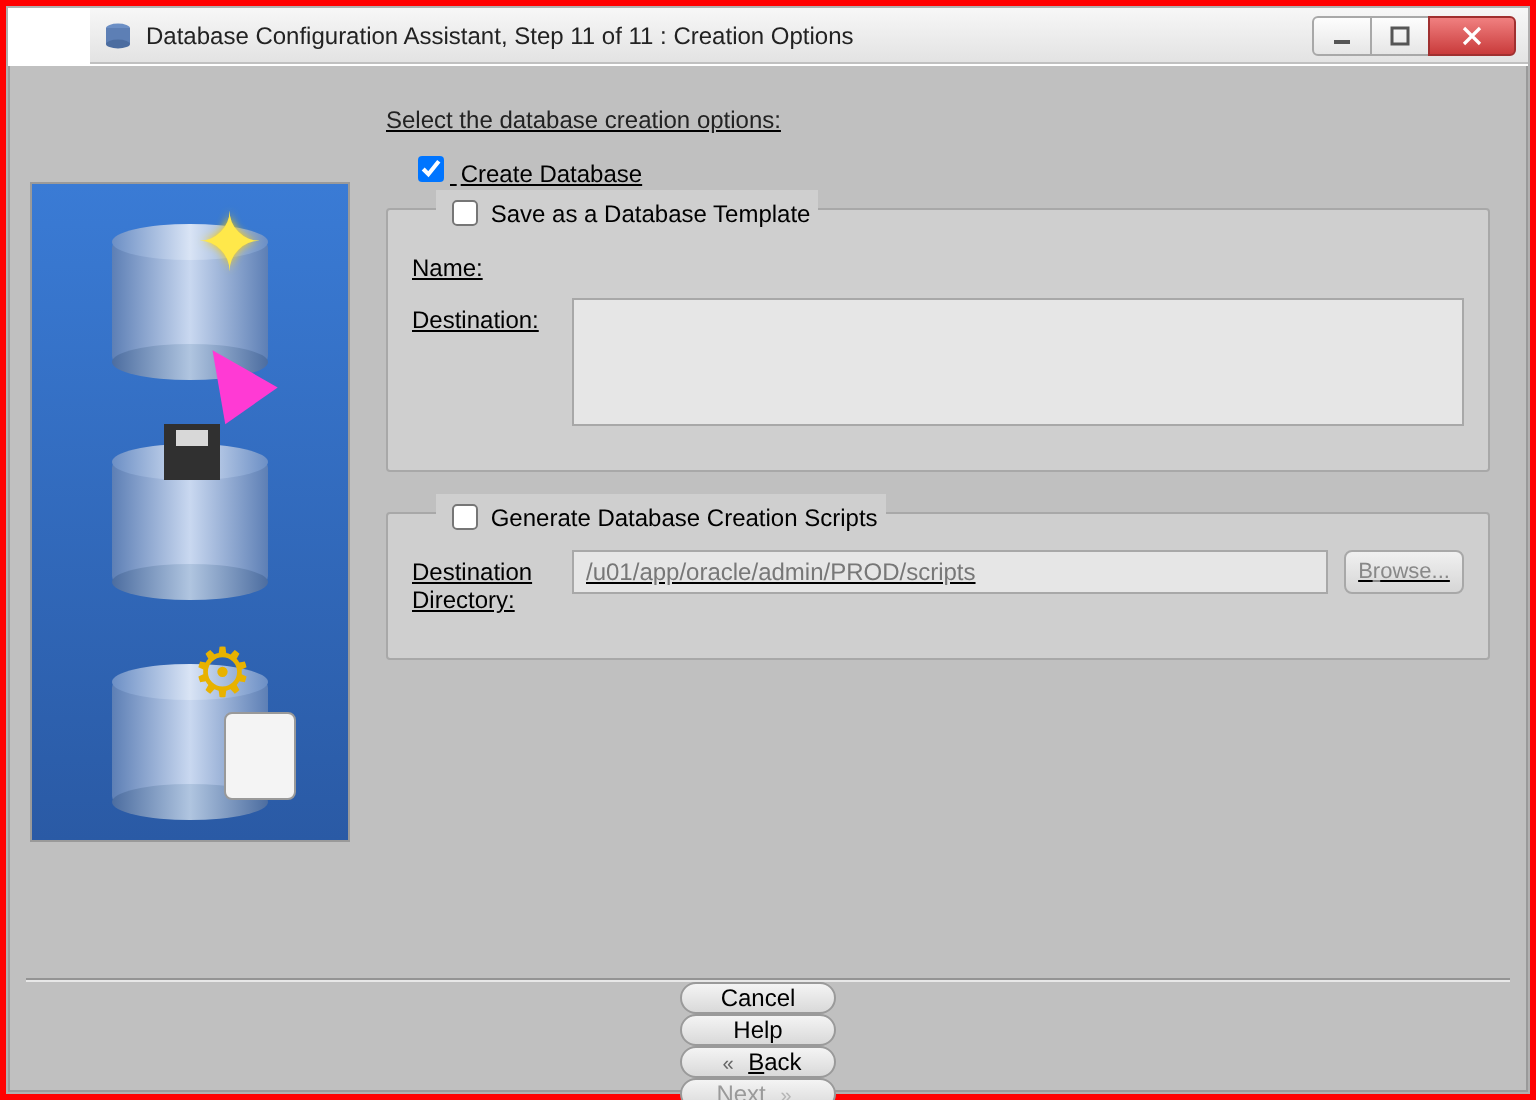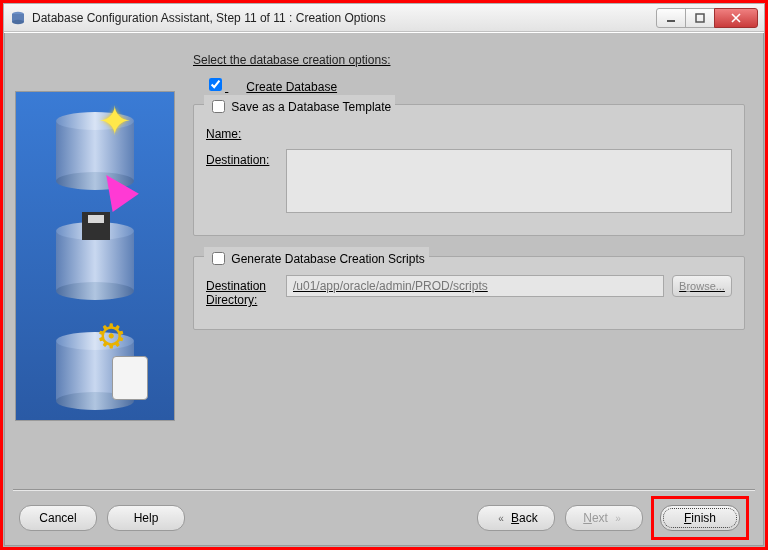--- a/index.html
+++ b/index.html
@@ -15,20 +15,21 @@
   .outer-border {
     position: absolute;
     top: 0; left: 0; right: 0; bottom: 0;
     border: 3px solid #ff0000;
   }
   .window {
     position: absolute;
     top: 3px; left: 3px; right: 3px; bottom: 3px;
     background: #fff;
     border: 1px solid #b0b0b0;
+    padding-left: 41px;
   }
   .titlebar {
     height: 28px;
     background: linear-gradient(#f7f7f7, #e3e3e3);
     border-bottom: 1px solid #c0c0c0;
     display: flex;
     align-items: center;
     padding: 0 6px;
   }
   .titlebar .app-icon {
@@ -119,33 +120,33 @@
   }
   .instruction {
     font-size: 12px;
     color: #222;
     margin-bottom: 8px;
   }
   .row-check {
     padding-left: 12px;
     margin-bottom: 10px;
   }
-  .row-check label { margin-left: 18px; }
+  .row-check label { margin-left: 2px; }
   .groupbox {
     position: relative;
     border: 1px solid #a8a8a8;
     border-radius: 2px;
     background: #cfcfcf;
     margin-bottom: 20px;
     padding: 18px 12px 14px 12px;
   }
   .groupbox .legend {
     position: absolute;
     top: -10px;
-    left: 10px;
+    left: 24px;
     background: #cfcfcf;
     padding: 0 4px;
     font-size: 12px;
   }
   .legend input[type=checkbox] {
     position: relative;
     top: 2px;
   }
   .form-row {
     display: flex;
@@ -187,20 +188,21 @@
     border-radius: 4px;
   }
   .button-bar {
     position: absolute;
     left: 8px; right: 8px; bottom: 0;
     height: 56px;
     border-top: 2px groove #e8e8e8;
     display: flex;
     align-items: center;
     padding: 0 6px;
+    flex-direction: column;
   }
   .spacer { flex: 1; }
   .wiz-btn {
     height: 26px;
     min-width: 78px;
     margin-right: 10px;
     border: 1px solid #9a9a9a;
     border-radius: 12px;
     background: linear-gradient(#f4f4f4, #d9d9d9);
     font-size: 12px;

